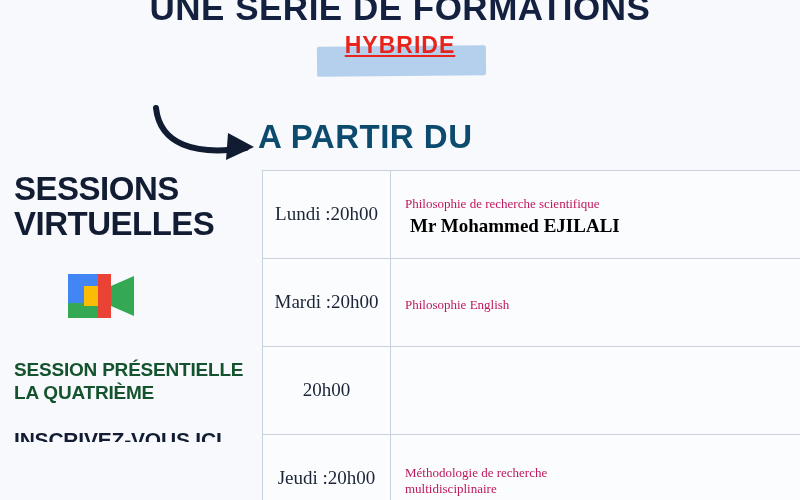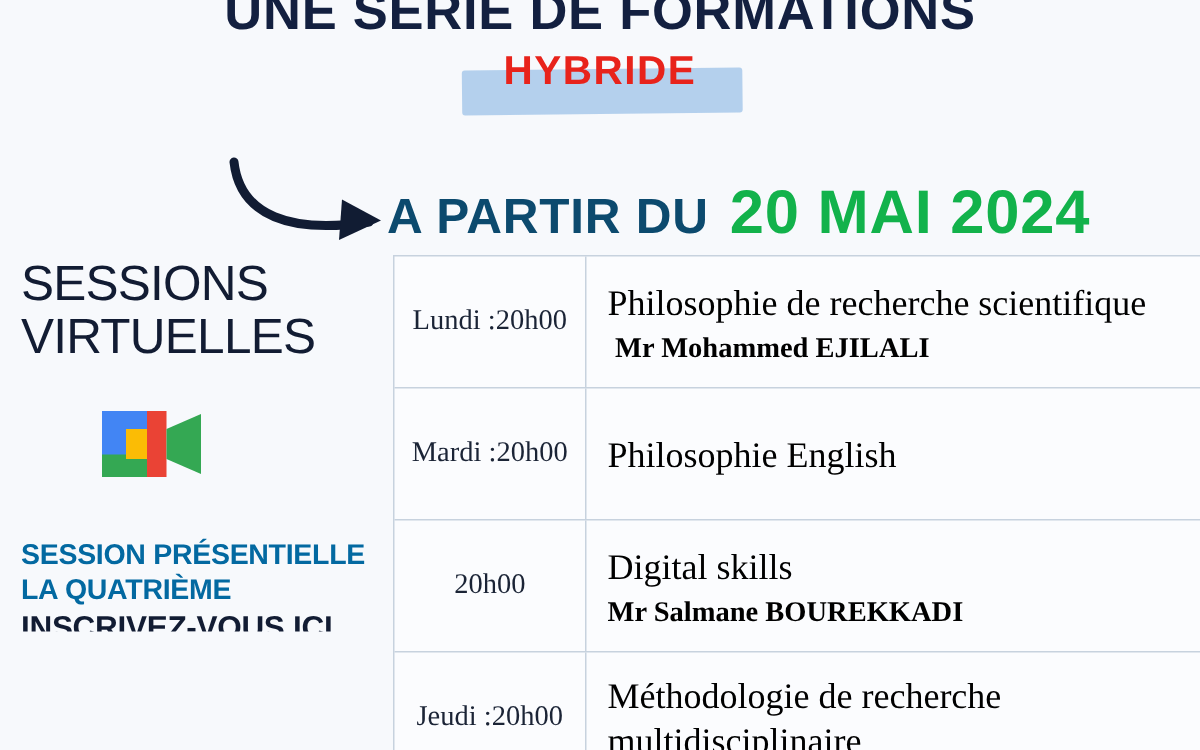--- a/index.html
+++ b/index.html
@@ -46,23 +46,24 @@
     background: #a8c9ea;
     opacity: 0.85;
     transform: rotate(-0.6deg);
     border-radius: 2px;
     z-index: 0;
   }
   .header-line2 {
     position: relative;
     z-index: 1;
     font-weight: bold;
-    font-size: 27px;
+    font-size: 23px;
     color: #e8231b;
     letter-spacing: 1px;
+    text-decoration: underline;
   }
 
   
   .date-row {
     position: absolute;
     top: 118px;
     left: 258px;
     display: flex;
     align-items: baseline;
     white-space: nowrap;
@@ -91,40 +92,40 @@
   }
 
   
   .left-col {
     position: absolute;
     left: 14px;
     top: 172px;
     width: 250px;
   }
   .sessions-title {
-    font-weight: normal;
+    font-weight: bold;
     font-size: 33px;
     line-height: 1.06;
     color: #121c33;
     letter-spacing: -0.5px;
   }
   .meet-logo {
     margin-top: 18px;
     margin-left: 40px;
   }
   .presentielle {
     margin-top: 22px;
     font-weight: bold;
     font-size: 19px;
     line-height: 1.22;
-    color: #0369a1;
+    color: #14532d;
     letter-spacing: -0.2px;
   }
   .bottom-cut {
-    margin-top: 2px;
+    margin-top: 24px;
     font-weight: bold;
     font-size: 21px;
     color: #121c33;
     letter-spacing: -0.2px;
     overflow: hidden;
     height: 14px;
   }
 
   
   .schedule {
@@ -156,22 +157,22 @@
   }
   .cell-info {
     flex: 1;
     padding: 14px 0 10px 14px;
     display: flex;
     flex-direction: column;
     justify-content: center;
     font-family: "Liberation Serif", serif;
   }
   .topic {
-    font-size: 24px;
-    color: #000000;
+    font-size: 13px;
+    color: #be185d;
     line-height: 1.22;
     font-family: Liberation Serif, serif;
   }
   .speaker {
     font-size: 19px;
     font-weight: bold;
     color: #000000;
     margin-top: 3px;
     padding-left: 5px;
   }
@@ -188,21 +189,20 @@
   </div>
 </div>
 
 <svg class="arrow" viewBox="0 0 120 70">
   <path d="M6 8 C 10 44, 44 56, 96 48" stroke="#111c33" stroke-width="6" fill="none" stroke-linecap="round"></path>
   <path d="M78 33 L104 47 L76 60 Z" fill="#111c33"></path>
 </svg>
 
 <div class="date-row">
   <span class="date-prefix">A PARTIR DU</span>
-  <span class="date-value">20 MAI 2024</span>
 </div>
 
 <div class="left-col">
   <div class="sessions-title">
     <div>SESSIONS</div>
     <div>VIRTUELLES</div>
   </div>
 
   <div class="meet-logo">
     <svg width="92" height="72" viewBox="0 0 92 72">
@@ -246,24 +246,20 @@
     </div>
     <div class="cell-info">
       <div class="topic">Philosophie English</div>
     </div>
   </div>
 
   <div class="row">
     <div class="cell-day">
       <span>20h00</span>
     </div>
-    <div class="cell-info">
-      <div class="topic">Digital skills</div>
-      <div class="speaker nopad">Mr Salmane BOUREKKADI</div>
-    </div>
   </div>
 
   <div class="row">
     <div class="cell-day">
       <span>Jeudi :</span>
       <span>20h00</span>
     </div>
     <div class="cell-info">
       <div class="topic">Méthodologie de recherche</div>
       <div class="topic">multidisciplinaire</div>

